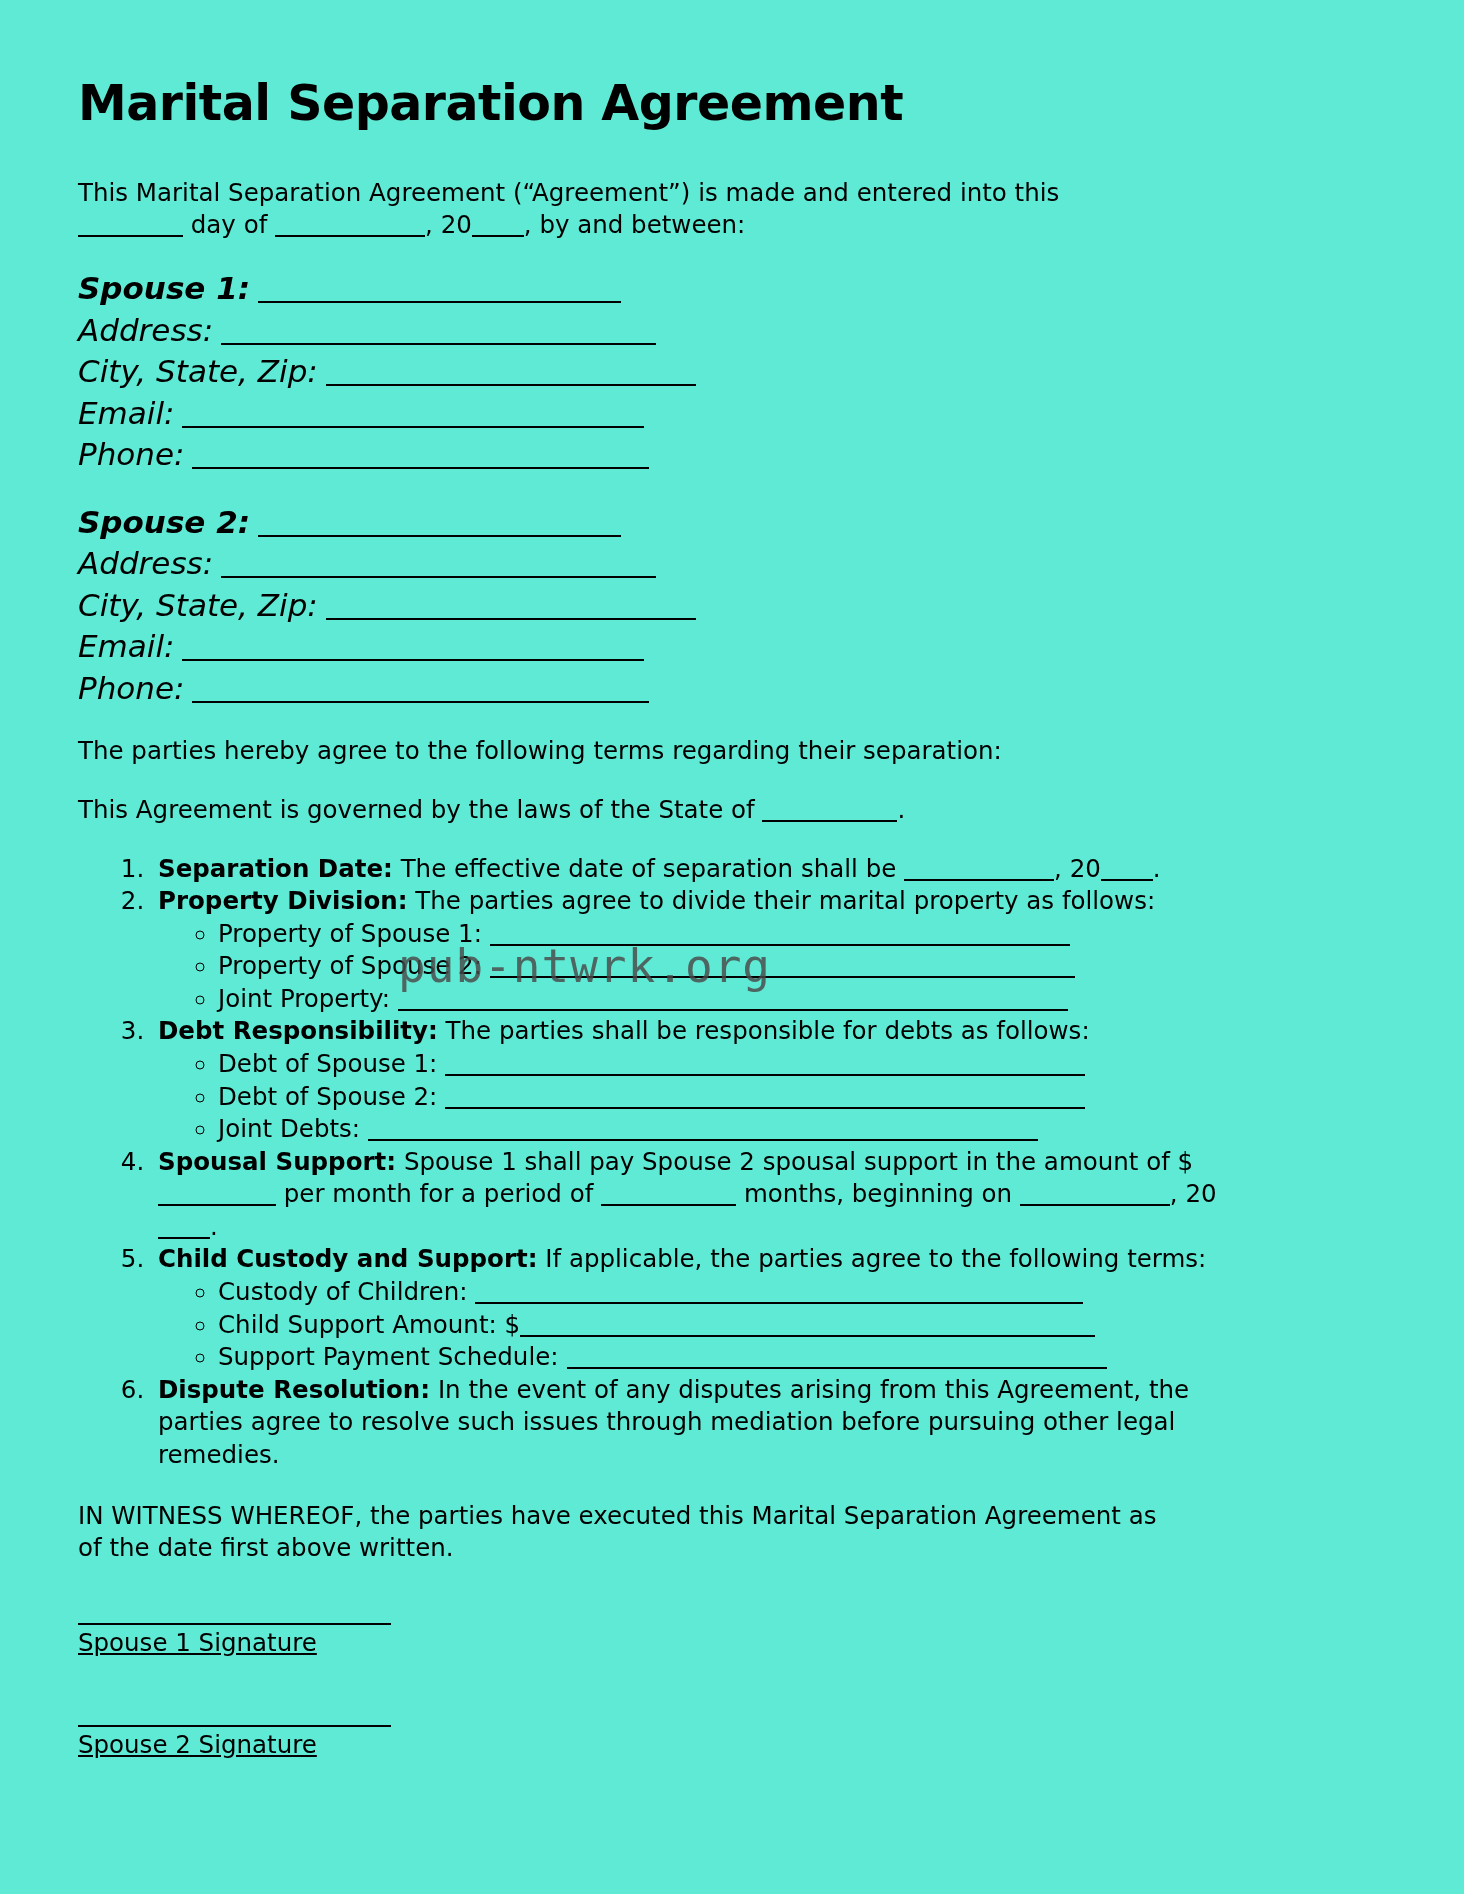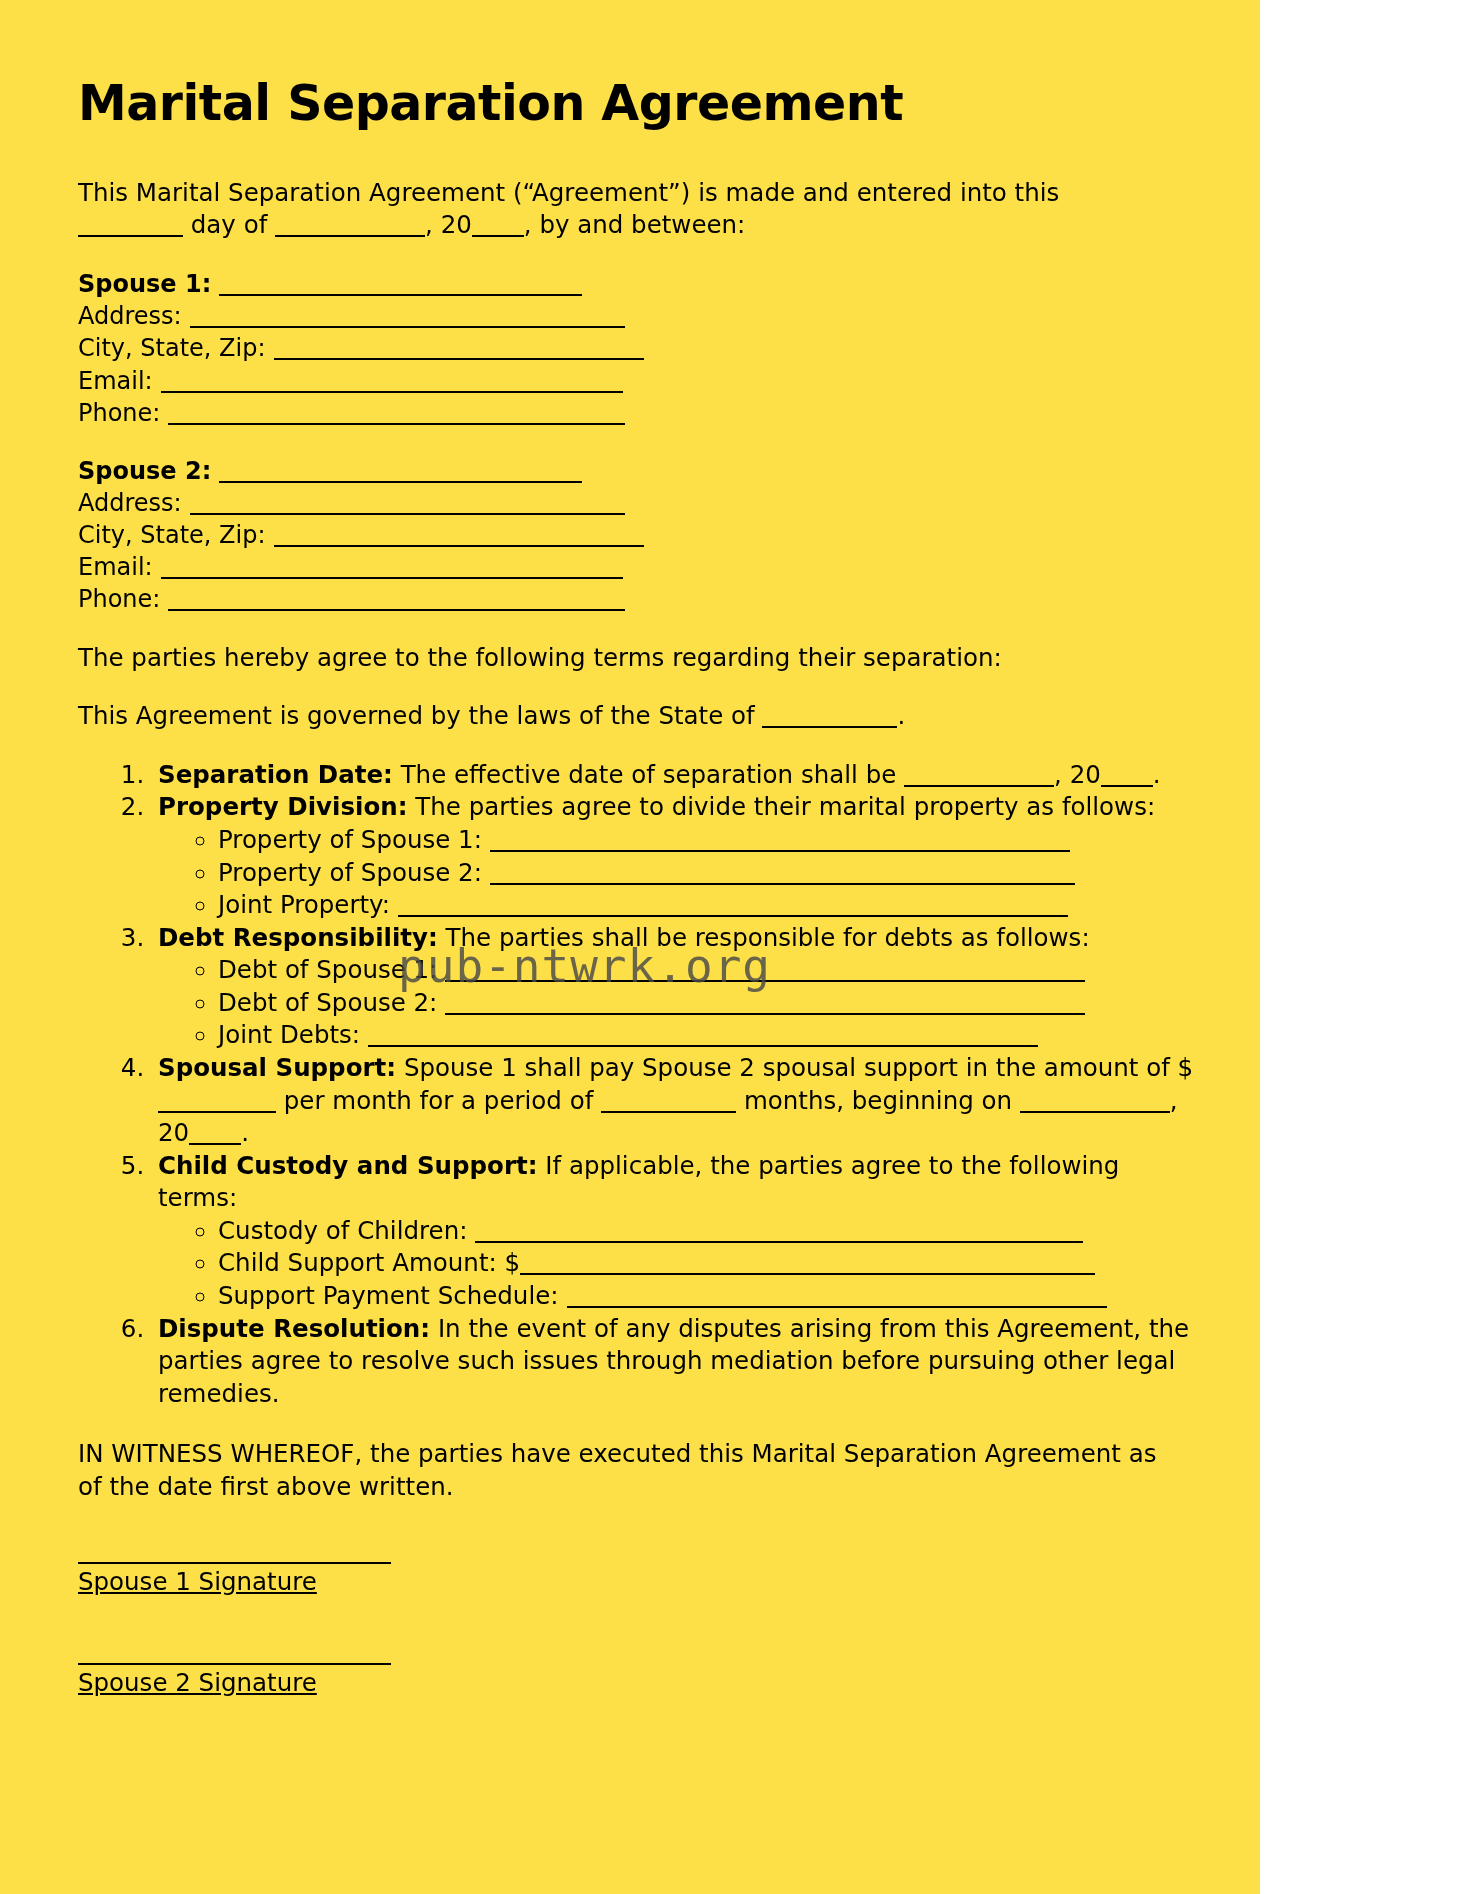--- a/index.html
+++ b/index.html
@@ -12,23 +12,23 @@
     width: 1464px;
     height: 1894px;
     position: relative;
     font-family: "DejaVu Sans", "Liberation Sans", sans-serif;
     color: #000000;
     overflow: hidden;
   }
   .page {
     position: absolute;
     left: 0; top: 0;
-    width: 1260px;
+    width: 1464px;
     height: 1894px;
-    background: #fde047;
+    background: #5eead4;
     box-sizing: border-box;
     padding: 78px 61px 0 78px;
   }
   .doc-title {
     font-size: 49px;
     font-weight: bold;
     letter-spacing: -0.5px;
     margin: 0 0 46px 0;
     line-height: 1.08;
   }
@@ -46,23 +46,24 @@
     height: 1.02em;
     margin-bottom: -4px;
   }
   .b-xs  { width: 52px; }
   .b-s   { width: 105px; }
   .b-sm  { width: 118px; }
   .b-m   { width: 135px; }
   .b-ml  { width: 150px; }
 
   .party-block {
-    font-size: 24px;
+    font-size: 31px;
     line-height: 1.34;
     margin: 0 0 26px 0;
+    font-style: italic;
   }
   .party-block .row { white-space: nowrap; }
   .party-block .lbl { }
   .party-block .lbl.strong { font-weight: bold; }
   .rule {
     display: inline-block;
     border-bottom: 2.5px solid #000;
     height: 0.98em;
     vertical-align: baseline;
     margin-left: 8px;

